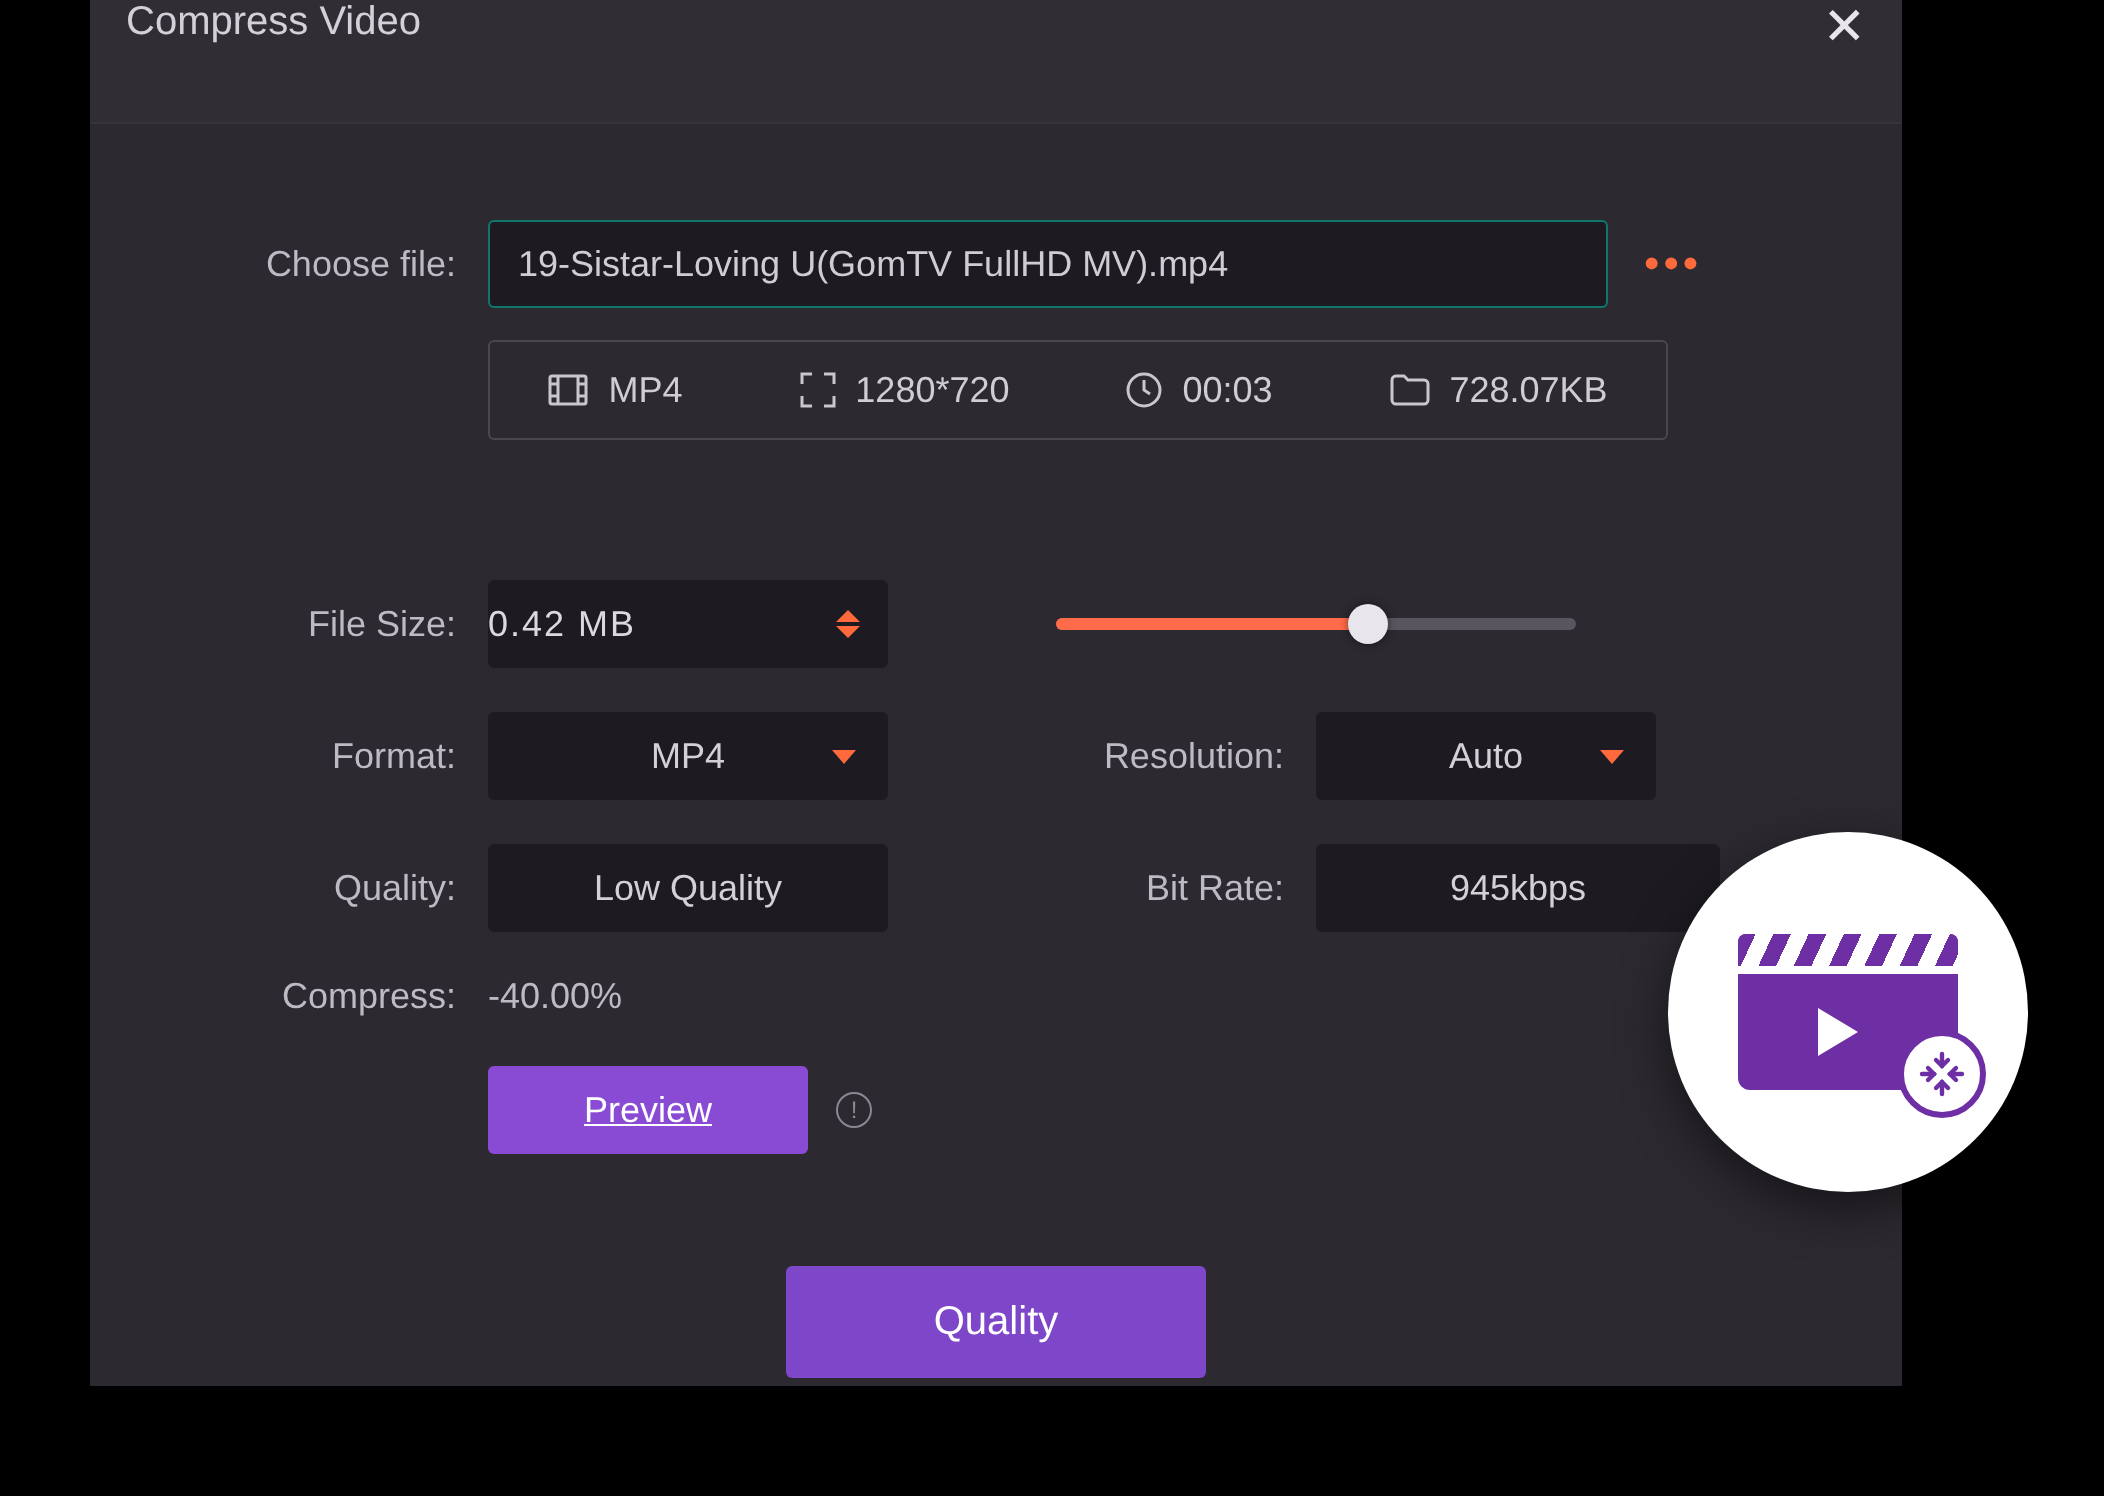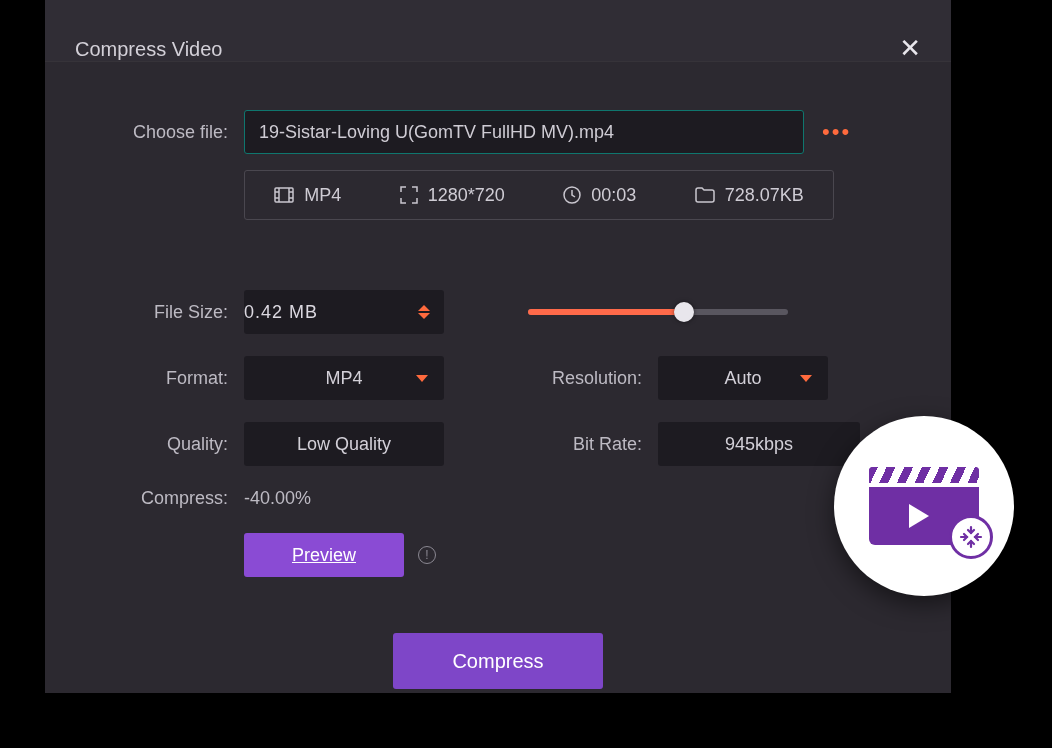--- a/index.html
+++ b/index.html
@@ -3,22 +3,22 @@
 <meta charset="utf-8">
 <style>
   html,body{margin:0;padding:0;background:#000;width:1052px;height:748px;overflow:hidden;font-family:"Segoe UI",Arial,sans-serif;}
   *{box-sizing:border-box;}
   .window{
     position:absolute;left:45px;top:0;width:906px;height:693px;
     background:#2c2930;color:#c9c6ce;
     box-shadow:0 6px 30px rgba(0,0,0,.6);
   }
   .titlebar{
-    height:62px;display:flex;align-items:flex-end;justify-content:space-between;
-    padding:0 30px;border-bottom:1px solid #363339;background:#302d35;
+    height:62px;display:flex;align-items:flex-start;justify-content:space-between;
+    padding:0 18px;border-bottom:1px solid #363339;background:#302d35;
   }
   .title{font-size:20px;color:#d3d0d8;font-weight:400;}
   .close-x{font-size:26px;color:#e8e6ec;cursor:pointer;line-height:1;user-select:none;}
   .body{padding:48px 34px 20px 34px;}
   .row{display:flex;align-items:center;margin-bottom:16px;}
   .lbl{width:165px;text-align:right;padding-right:16px;font-size:18px;color:#bdbac3;}
   .file-input{
     flex:1;height:44px;background:#1d1b21;border:1px solid #0f766e;border-radius:3px;
     display:flex;align-items:center;padding:0 14px;font-size:18px;color:#cfccd4;max-width:560px;
   }
@@ -195,21 +195,21 @@
       <div class="lbl">Compress:</div>
       <div class="compress-val">-40.00%</div>
     </div>
 
     <div class="preview-row">
       <button class="btn btn-preview">Preview</button>
       <span class="info-icon">!</span>
     </div>
 
     <div class="footer">
-      <button class="btn btn-compress">Compress</button>
+      <button class="btn btn-compress">Quality</button>
     </div>
 
   </div>
 </div>
 
 <div class="badge">
   <div class="clapper">
     <div class="clapper-top"></div>
     <div class="clapper-body">
       <div class="play-tri"></div>

